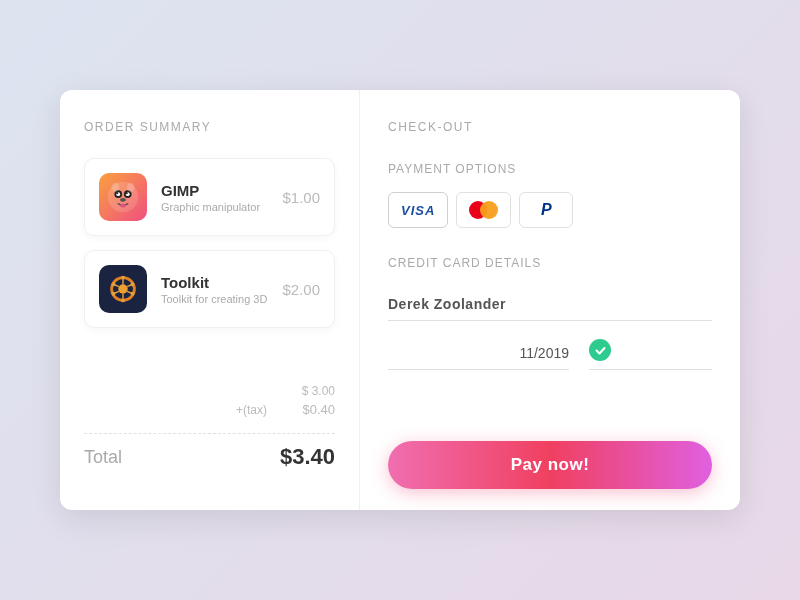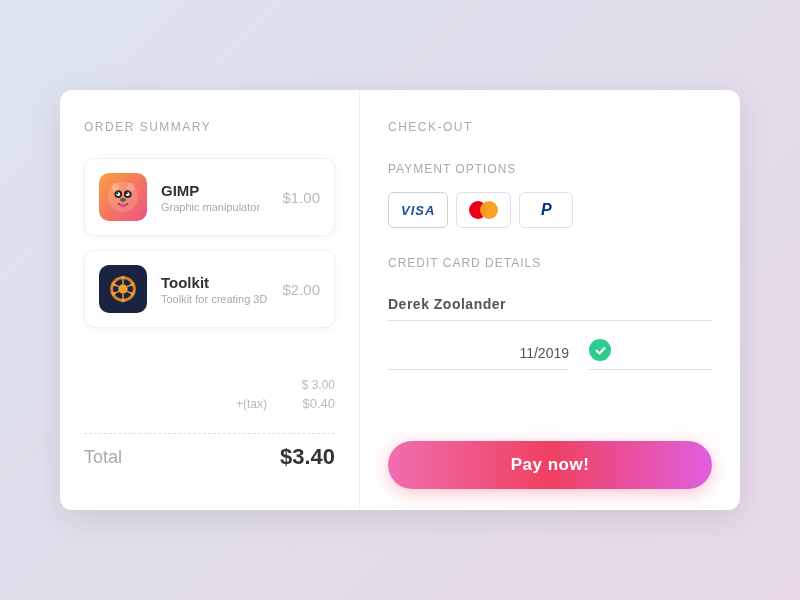--- a/index.html
+++ b/index.html
@@ -127,21 +127,21 @@
       color: #bbb;
       font-weight: 400;
       min-width: 60px;
       text-align: right;
     }
 
     .summary-tax-row {
       display: flex;
       justify-content: flex-end;
       align-items: center;
-      margin-bottom: 22px;
+      margin-bottom: 16px;
     }
 
     .tax-label {
       font-size: 12px;
       color: #bbb;
       margin-right: 8px;
     }
 
     .tax-value {
       font-size: 13px;

